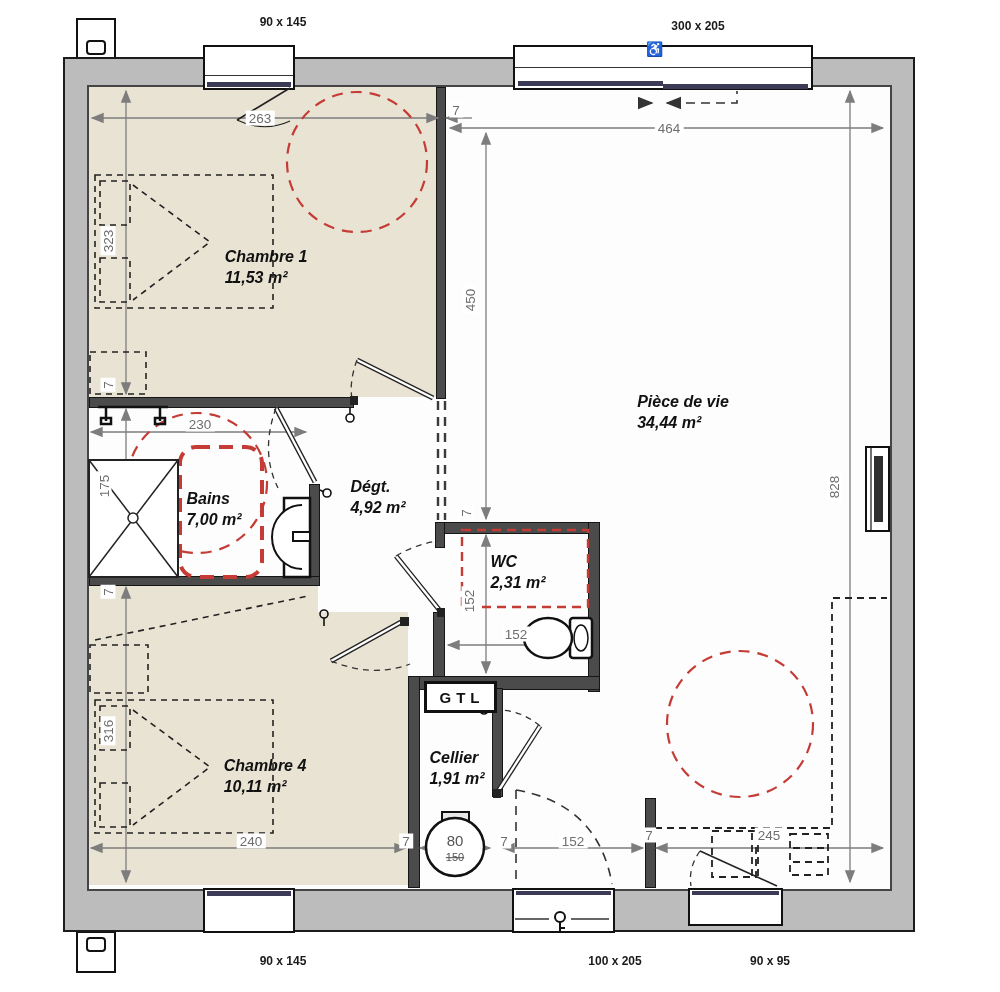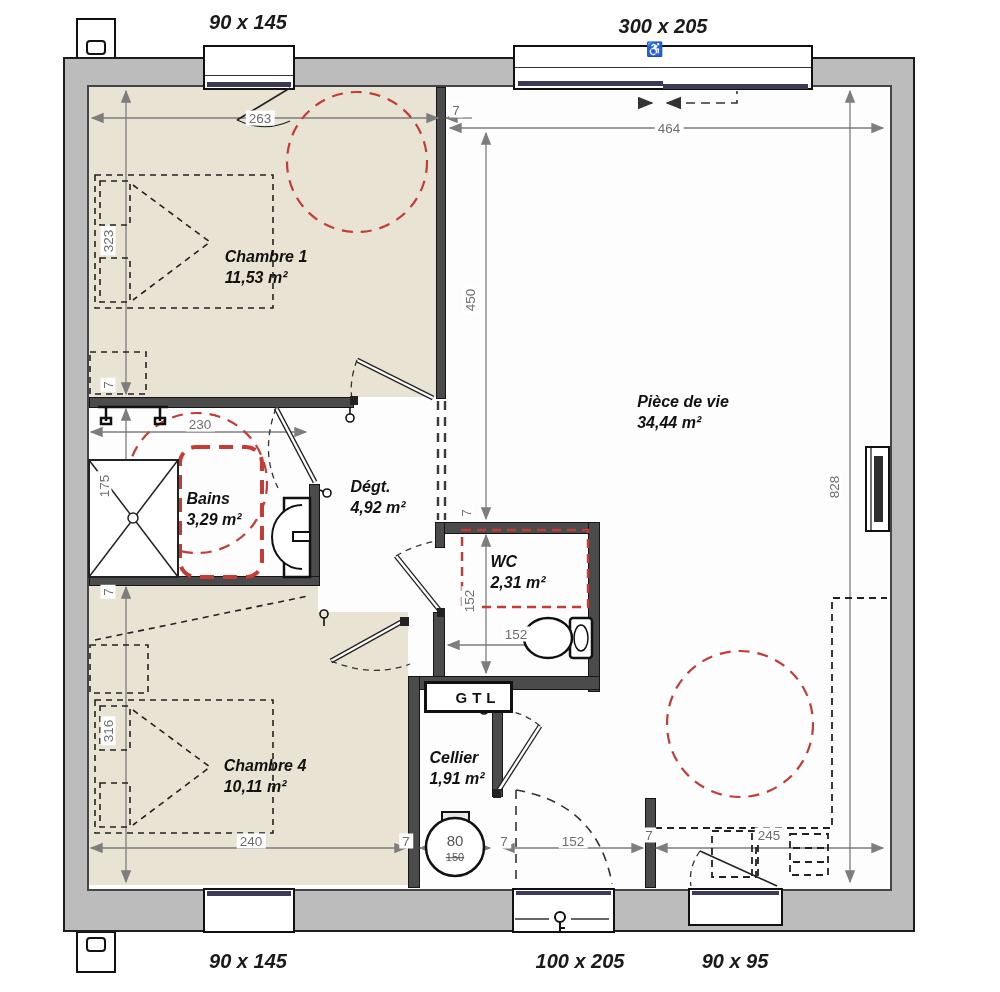--- a/index.html
+++ b/index.html
@@ -8,28 +8,28 @@
   .abs{position:absolute;}
   .outer-wall{left:63px;top:57px;width:848px;height:871px;background:#bcbcbc;border:2px solid #1c1c1c;}
   .floor{left:87px;top:85px;width:801px;height:802px;background:#fdfdfd;border:2px solid #454545;}
   .beige{background:#e9e3d3;}
   .iwall{background:#4b4b4b;border:1px solid #161616;}
   .winbox{background:#ffffff;border:2px solid #111;}
   .glaz{background:#3b3b58;}
   .thinline{background:#333;}
   .room-label{transform:translate(-50%,-50%);text-align:left;color:#111;
       font-weight:bold;font-style:italic;font-size:16px;line-height:21px;white-space:nowrap;}
-  .win-label{transform:translate(-50%,-50%);color:#1a1a1a;font-weight:bold;font-style:italic;
-      font-size:20px;white-space:nowrap;}
+  .win-label{transform:translate(-50%,-50%);color:#1a1a1a;font-weight:bold;
+      font-size:12px;white-space:nowrap;margin-left:35px;}
   .dim{transform:translate(-50%,-50%);color:#6e6e6e;font-size:13.5px;background:#fff;
       padding:0 3px;white-space:nowrap;line-height:15px;}
   .dim.rot{transform:translate(-50%,-50%) rotate(-90deg);}
   .gtl-box{left:424px;top:681px;width:64px;height:26px;background:#fff;border:3px solid #111;
       display:flex;align-items:center;justify-content:center;font-weight:bold;font-size:15px;
-      letter-spacing:5px;color:#111;padding-left:19px;}
+      letter-spacing:5px;color:#111;padding-left:3px;}
   .meterbox{background:#fff;border:2px solid #111;}
   .meterbox .inner{position:absolute;background:#fff;border:2px solid #111;border-radius:4px;}
   svg text{font-family:"Liberation Sans",sans-serif;}
 </style>
 </head>
 <body>
 
 <div id="plan">
 
   <div class="abs meterbox" style="left:76px;top:18px;width:36px;height:38px;">
@@ -258,21 +258,21 @@
   <div class="abs room-label" style="left:266px;top:267px;">
     <div>Chambre 1</div>
     <div>11,53 m²</div>
   </div>
   <div class="abs room-label" style="left:683px;top:412px;">
     <div>Pièce de vie</div>
     <div>34,44 m²</div>
   </div>
   <div class="abs room-label" style="left:214px;top:509px;">
     <div>Bains</div>
-    <div>3,29 m²</div>
+    <div>7,00 m²</div>
   </div>
   <div class="abs room-label" style="left:378px;top:497px;">
     <div>Dégt.</div>
     <div>4,92 m²</div>
   </div>
   <div class="abs room-label" style="left:518px;top:572px;">
     <div>WC</div>
     <div>2,31 m²</div>
   </div>
   <div class="abs room-label" style="left:457px;top:768px;">

